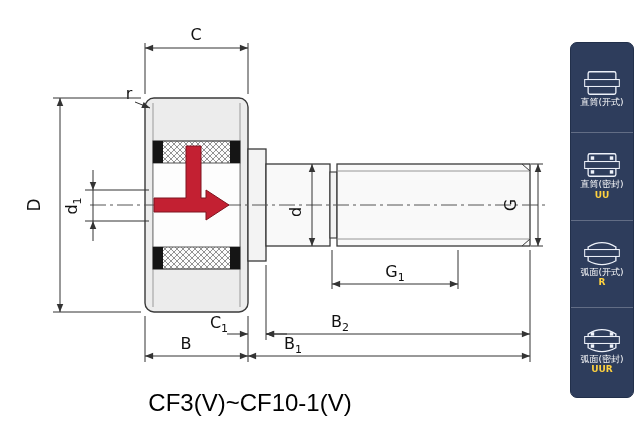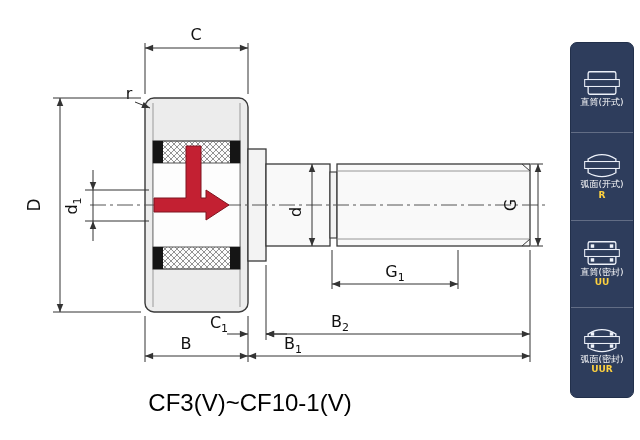--- a/index.html
+++ b/index.html
@@ -148,38 +148,38 @@
       <rect x="6" y="2" width="32" height="26" rx="2" fill="none" stroke="#eef2fa" stroke-width="1.5"></rect>
       <rect x="2" y="11" width="40" height="8" fill="#2e3d5c" stroke="#eef2fa" stroke-width="1.2"></rect>
     </svg>
     <div class="tlabel">直筒(开式)</div>
 
   </div>
 
 
   <div class="cell">
     <svg class="ticon" width="40" height="26" viewBox="0 0 44 30">
-      <path d="M6,24 V8 Q22,-2 38,8 V24 Q22,33 6,24 Z" fill="none" stroke="#eef2fa" stroke-width="1.5"></path>
-      <rect x="2" y="11" width="40" height="8" fill="#2e3d5c" stroke="#eef2fa" stroke-width="1.2"></rect>
-    </svg>
-    <div class="tlabel">弧面(开式)</div>
-    <div class="tcode">R</div>
-  </div>
-
-  <div class="cell">
-    <svg class="ticon" width="40" height="26" viewBox="0 0 44 30">
       <rect x="6" y="2" width="32" height="26" rx="2" fill="none" stroke="#eef2fa" stroke-width="1.5"></rect>
       <rect x="9" y="5" width="4" height="4" fill="#eef2fa"></rect>
       <rect x="31" y="5" width="4" height="4" fill="#eef2fa"></rect>
       <rect x="9" y="21" width="4" height="4" fill="#eef2fa"></rect>
       <rect x="31" y="21" width="4" height="4" fill="#eef2fa"></rect>
       <rect x="2" y="11" width="40" height="8" fill="#2e3d5c" stroke="#eef2fa" stroke-width="1.2"></rect>
     </svg>
     <div class="tlabel">直筒(密封)</div>
     <div class="tcode">UU</div>
+  </div>
+
+  <div class="cell">
+    <svg class="ticon" width="40" height="26" viewBox="0 0 44 30">
+      <path d="M6,24 V8 Q22,-2 38,8 V24 Q22,33 6,24 Z" fill="none" stroke="#eef2fa" stroke-width="1.5"></path>
+      <rect x="2" y="11" width="40" height="8" fill="#2e3d5c" stroke="#eef2fa" stroke-width="1.2"></rect>
+    </svg>
+    <div class="tlabel">弧面(开式)</div>
+    <div class="tcode">R</div>
   </div>
 
   <div class="cell">
     <svg class="ticon" width="40" height="26" viewBox="0 0 44 30">
       <path d="M6,24 V8 Q22,-2 38,8 V24 Q22,33 6,24 Z" fill="none" stroke="#eef2fa" stroke-width="1.5"></path>
       <rect x="9" y="6" width="4" height="4" fill="#eef2fa"></rect>
       <rect x="31" y="6" width="4" height="4" fill="#eef2fa"></rect>
       <rect x="9" y="20" width="4" height="4" fill="#eef2fa"></rect>
       <rect x="31" y="20" width="4" height="4" fill="#eef2fa"></rect>
       <rect x="2" y="11" width="40" height="8" fill="#2e3d5c" stroke="#eef2fa" stroke-width="1.2"></rect>

